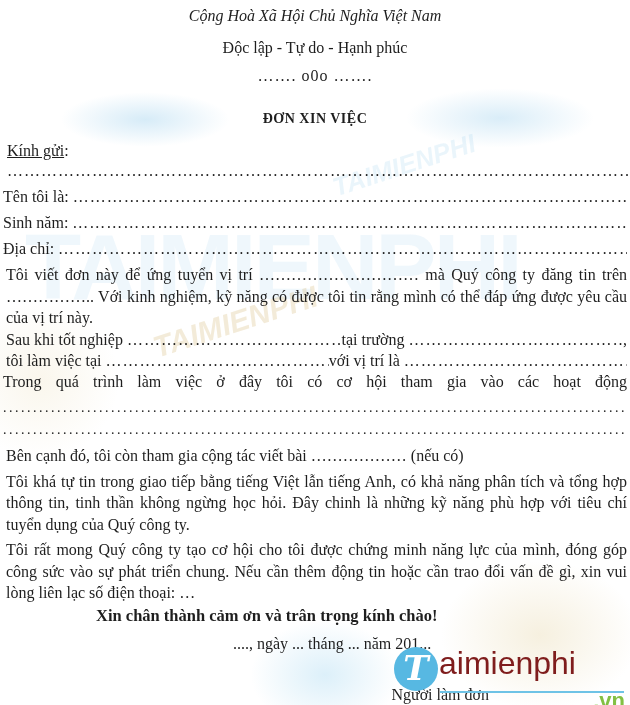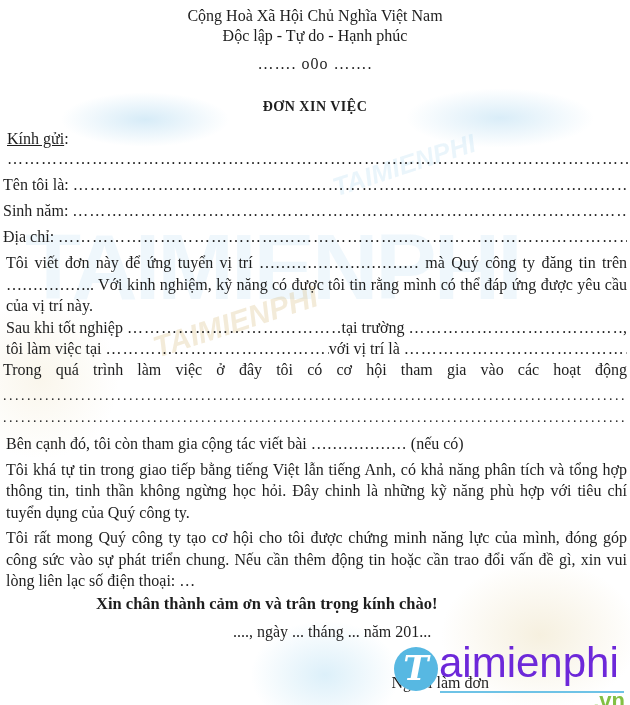--- a/index.html
+++ b/index.html
@@ -16,22 +16,22 @@
   .wm-blob.b3{left:440px;top:560px;width:200px;height:150px;background:radial-gradient(ellipse at center,rgba(225,205,150,.30),rgba(225,205,150,0) 70%);}
   .wm-blob.b4{left:250px;top:620px;width:150px;height:110px;background:radial-gradient(ellipse at center,rgba(130,200,235,.28),rgba(130,200,235,0) 70%);}
   .wm-blob.b5{left:-40px;top:300px;width:160px;height:160px;background:radial-gradient(ellipse at center,rgba(235,220,180,.25),rgba(235,220,180,0) 70%);}
   .wm-big{position:absolute;left:25px;top:215px;font-family:"Liberation Sans",sans-serif;font-weight:bold;font-size:92px;color:rgba(130,195,232,.13);letter-spacing:-3px;white-space:nowrap;}
   .wm-diag{position:absolute;left:150px;top:305px;font-family:"Liberation Sans",sans-serif;font-style:italic;font-weight:bold;font-size:30px;color:rgba(216,190,130,.30);transform:rotate(-18deg);white-space:nowrap;}
   .wm-diag2{position:absolute;left:330px;top:150px;font-family:"Liberation Sans",sans-serif;font-style:italic;font-weight:bold;font-size:26px;color:rgba(140,200,235,.18);transform:rotate(-18deg);white-space:nowrap;}
 
   
   .page{position:relative;z-index:1;padding:0 3px;}
   .center{text-align:center;}
-  .hdr1{margin-top:6px;line-height:20px;}
-  .hdr2{line-height:20px;text-align:center;}
+  .hdr1{margin-top:6px;line-height:20px;font-style:italic;}
+  .hdr2{margin-top:12px;line-height:20px;text-align:center;}
   .hdr3{margin-top:9px;line-height:17px;letter-spacing:1px;}
   .doc-title{margin-top:24px;line-height:21px;font-weight:bold;font-size:14px;letter-spacing:.5px;}
 
   .field-row{display:flex;align-items:baseline;line-height:20px;white-space:nowrap;}
   .field-row.first{margin-top:12px;flex-direction:column;}
   .field-row + .field-row{margin-top:6px;}
   .field-label{flex:0 0 auto;}
   .u{text-decoration:underline;}
   .dotfill{flex:1 1 auto;overflow:hidden;white-space:nowrap;letter-spacing:1px;margin-left:4px;}
 
@@ -45,21 +45,21 @@
   .dotline.d1{margin-top:5px;}
 
   .closing{margin-top:1px;line-height:22px;font-weight:bold;font-size:16.5px;padding-left:93px;}
   .date-line{margin-top:7px;line-height:20px;margin-left:230px;}
   .signature{margin-top:31px;line-height:20px;text-align:right;padding-right:138px;}
 
   
   .logo{position:absolute;left:394px;top:645px;width:233px;height:58px;z-index:2;font-family:"Liberation Sans",sans-serif;}
   .logo-circle{position:absolute;left:0;top:2px;width:44px;height:44px;border-radius:50%;background:#57b8e2;color:#ffffff;
     font-family:"DejaVu Serif",serif;font-style:italic;font-weight:bold;font-size:34px;line-height:42px;text-align:center;}
-  .logo-name{position:absolute;left:45px;top:-8px;font-size:42px;line-height:52px;color:#6d28d9;letter-spacing:0px;}
+  .logo-name{position:absolute;left:45px;top:-8px;font-size:32px;line-height:52px;color:#7f1d1d;letter-spacing:0px;}
   .logo-underline{position:absolute;left:46px;top:46px;width:184px;height:2px;background:#6ec3e6;}
   .logo-tld{position:absolute;right:2px;top:46px;font-size:22px;font-weight:bold;color:#83c043;line-height:20px;}
 </style>
 </head>
 <body>
 
 <div class="wm-layer">
   <div class="wm-blob b1"></div>
   <div class="wm-blob b2"></div>
   <div class="wm-blob b3"></div>

